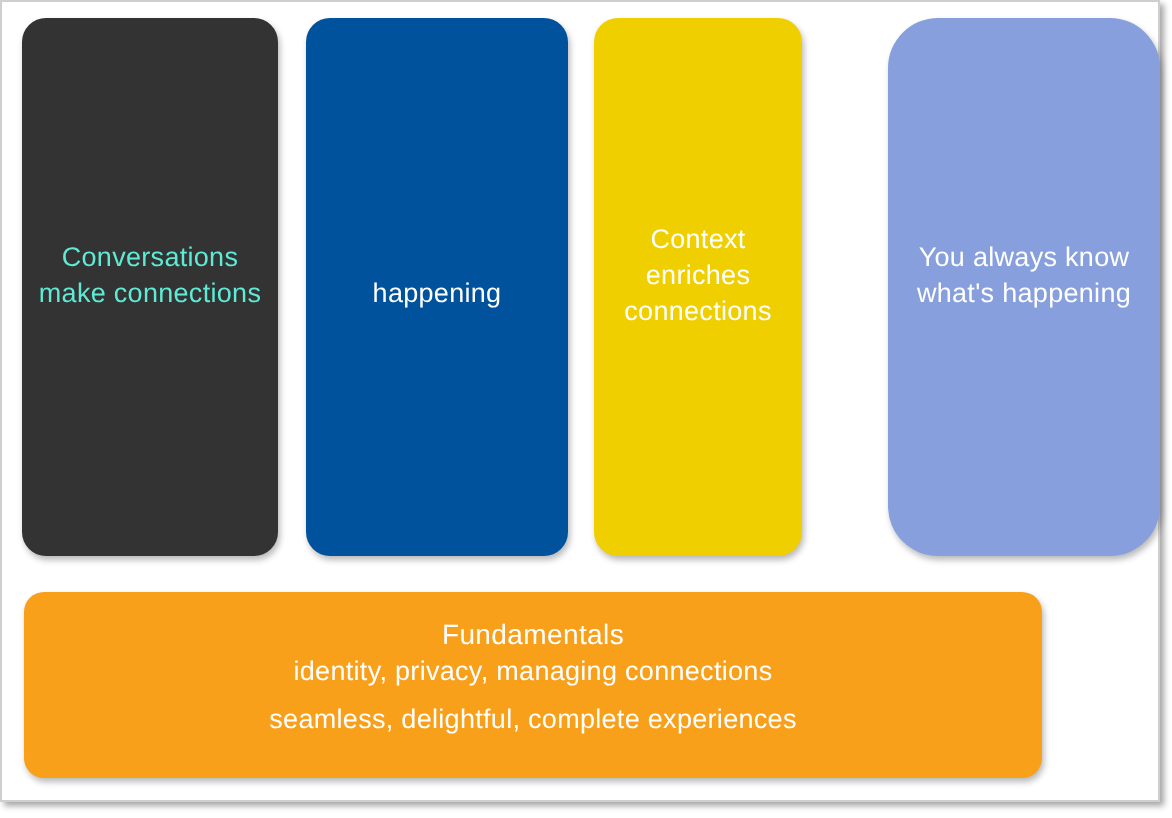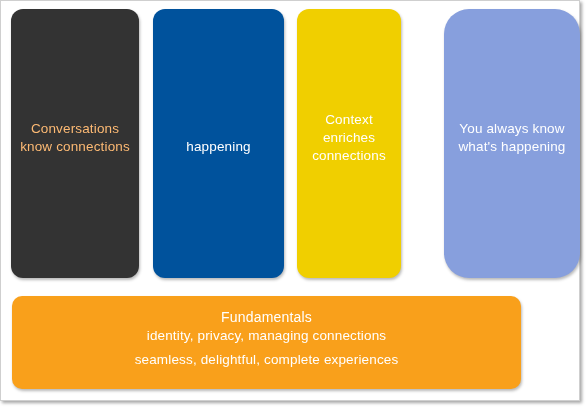--- a/index.html
+++ b/index.html
@@ -114,23 +114,23 @@
 </style>
 </head>
 <body>
 
 <div class="slide-frame">
   <div class="slide-canvas" style="background: rgb(255, 255, 255); border-color: rgb(207, 207, 207);">
 
     <div class="pillars">
 
       <div class="pillar pillar-1" style="background: rgb(51, 51, 51);">
-        <div class="pillar-label" style="color: #fdba74;">
+        <div class="pillar-label" style="color: #5eead4;">
           <span>Conversations</span><br>
-          <span>know connections</span>
+          <span>make connections</span>
         </div>
       </div>
 
       <div class="pillar pillar-2" style="background: rgb(0, 82, 156);">
         <div class="pillar-label" style="color: rgb(255, 255, 255);">
           <br>
           <span>happening</span>
         </div>
       </div>
 

